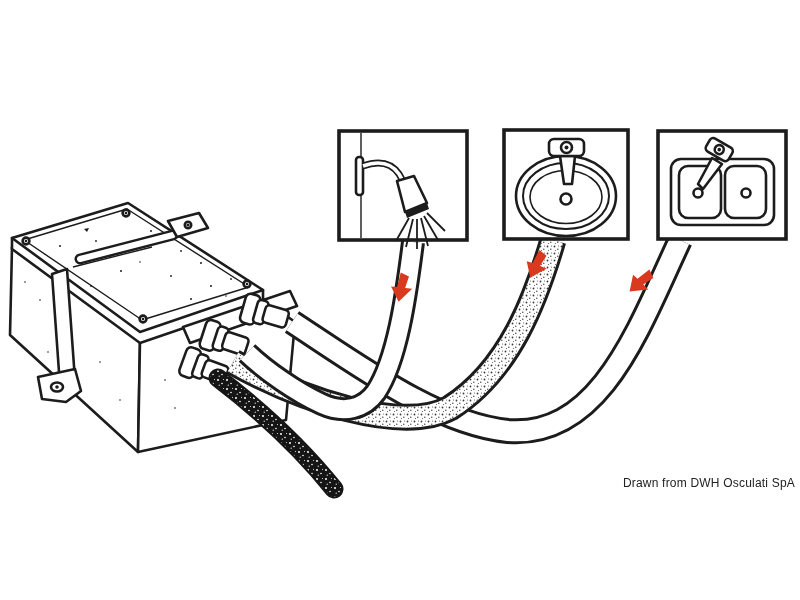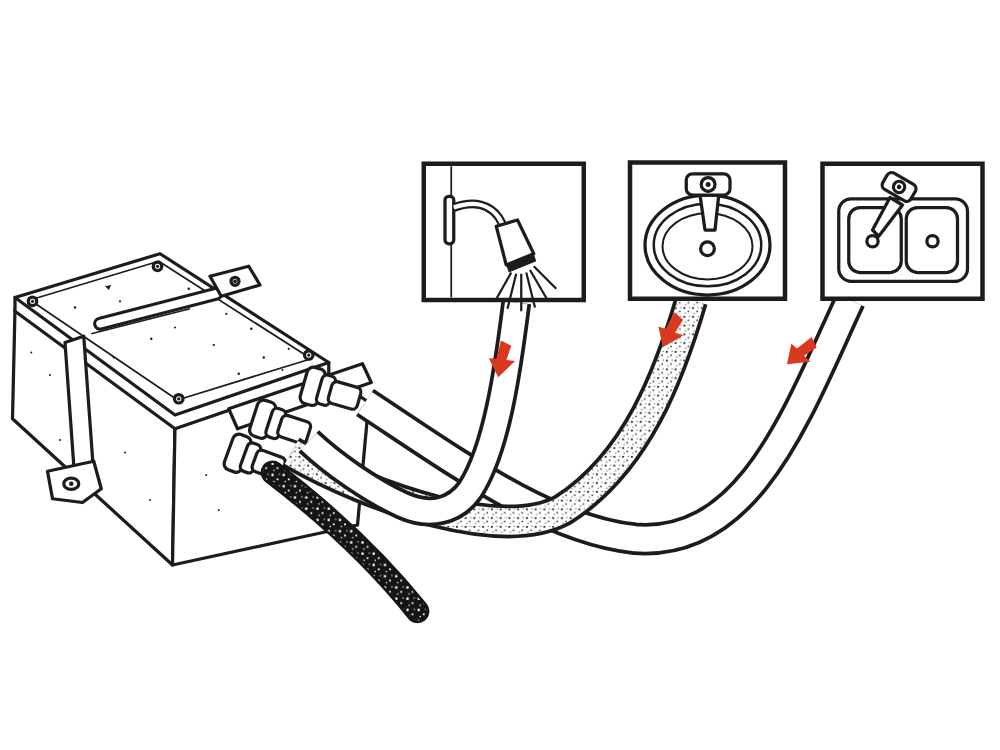--- a/index.html
+++ b/index.html
@@ -203,13 +203,14 @@
       </g>
     </g>
 
     <g>
       <path transform="translate(401,288) rotate(14)" d="M-4 -15 L5 -13 L4 -1 L11 -2 L1 14 L-10 1 L-4 0 Z" fill="#d9391f"></path>
       <path transform="translate(536,265) rotate(28)" d="M-4 -15 L5 -13 L4 -1 L11 -2 L1 14 L-10 1 L-4 0 Z" fill="#d9391f"></path>
       <path transform="translate(640,282) rotate(52)" d="M-4 -15 L5 -13 L4 -1 L11 -2 L1 14 L-10 1 L-4 0 Z" fill="#d9391f"></path>
     </g>
   </svg>
 
+  <div id="credit">Drawn from DWH Osculati SpA</div>
 </div>
 
 </body></html>

